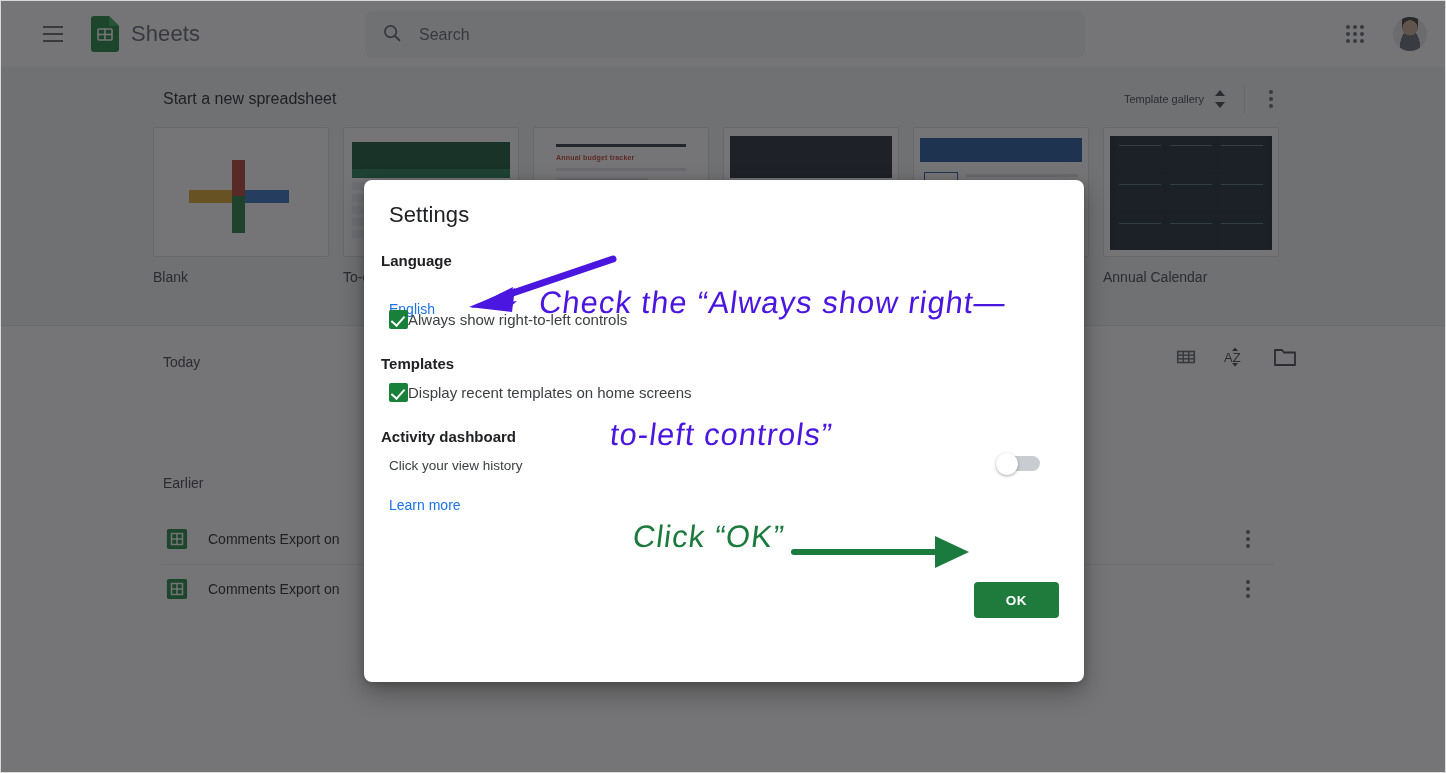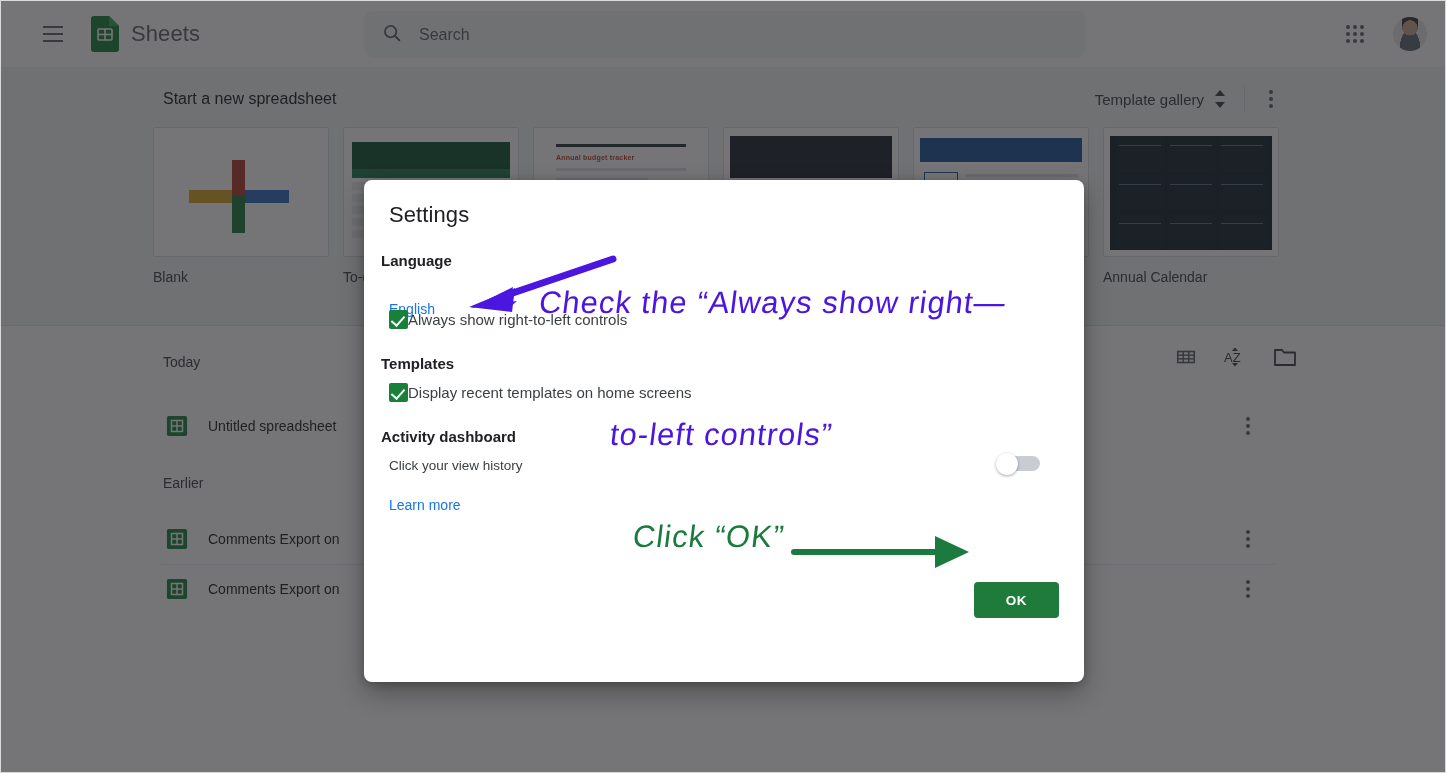--- a/index.html
+++ b/index.html
@@ -77,21 +77,21 @@
     background: #f1f3f4;
     border-bottom: 1px solid #e0e0e0;
     padding-left: 28px;
   }
   .newband-head {
     position: absolute; top: 18px; left: 162px; right: 162px;
     display: flex; align-items: center;
   }
   .newband-title { font-size: 16px; color: #202124; }
   .newband-right { margin-left: auto; display: flex; align-items: center; gap: 6px; }
-  .gallery-label { font-size: 15px; color: #3c4043; cursor: pointer; }
+  .gallery-label { font-size: 11px; color: #3c4043; cursor: pointer; }
   .updown { width: 20px; height: 24px; position: relative; cursor: pointer; }
   .updown:before, .updown:after {
     content: ""; position: absolute; left: 5px;
     border-left: 5px solid transparent; border-right: 5px solid transparent;
   }
   .updown:before { top: 3px; border-bottom: 6px solid #3c4043; }
   .updown:after { bottom: 3px; border-top: 6px solid #3c4043; }
   .divider-v { width: 1px; height: 28px; background: #dadce0; margin: 0 8px; }
   .kebab { width: 24px; height: 24px; display: flex; flex-direction: column;
     align-items: center; justify-content: center; gap: 3px; cursor: pointer; }
@@ -401,36 +401,20 @@
           <span class="ic-btn">
             <svg width="24" height="22" viewBox="0 0 24 22">
               <path d="M2 4h7l2 2.5h11V19H2z" fill="none" stroke="#3c4043" stroke-width="1.8" stroke-linejoin="round"></path>
             </svg>
           </span>
         </span>
       </div>
 
       <div class="section-label" style="top:27px">Today</div>
 
-      <div class="file-row" style="top:75px">
-        <span class="sheet-ic">
-          <svg width="22" height="22" viewBox="0 0 24 24">
-            <rect x="1" y="1" width="22" height="22" rx="2" fill="#188038"></rect>
-            <rect x="6" y="6" width="12" height="12" fill="none" stroke="#ffffff" stroke-width="1.6"></rect>
-            <line x1="12" y1="6" x2="12" y2="18" stroke="#ffffff" stroke-width="1.6"></line>
-            <line x1="6" y1="12" x2="18" y2="12" stroke="#ffffff" stroke-width="1.6"></line>
-          </svg>
-        </span>
-        <span class="file-name">Untitled spreadsheet</span>
-        <span class="kebab row-kebab">
-            <i></i>
-            <i></i>
-            <i></i>
-          </span>
-      </div>
 
       <div class="section-label" style="top:148px">Earlier</div>
 
       <div class="file-row" style="top:188px">
         <span class="sheet-ic">
           <svg width="22" height="22" viewBox="0 0 24 24">
             <rect x="1" y="1" width="22" height="22" rx="2" fill="#188038"></rect>
             <rect x="6" y="6" width="12" height="12" fill="none" stroke="#ffffff" stroke-width="1.6"></rect>
             <line x1="12" y1="6" x2="12" y2="18" stroke="#ffffff" stroke-width="1.6"></line>
             <line x1="6" y1="12" x2="18" y2="12" stroke="#ffffff" stroke-width="1.6"></line>

